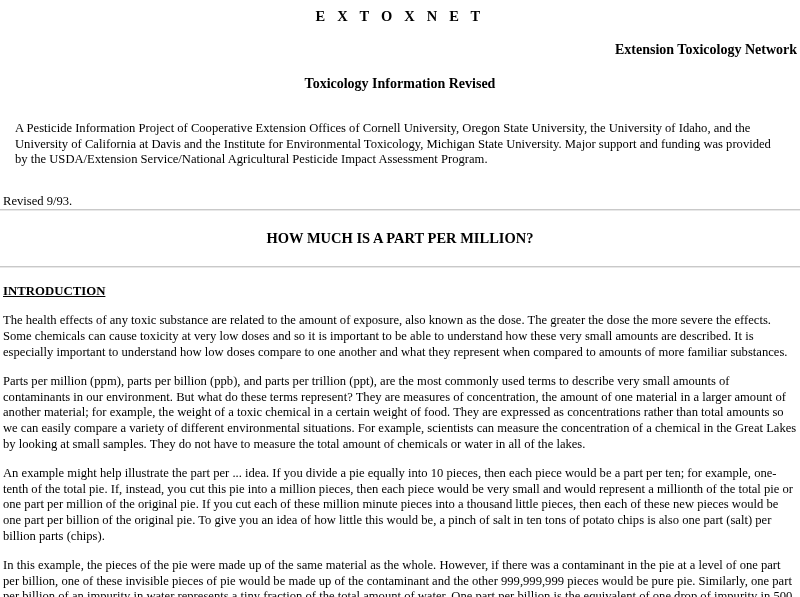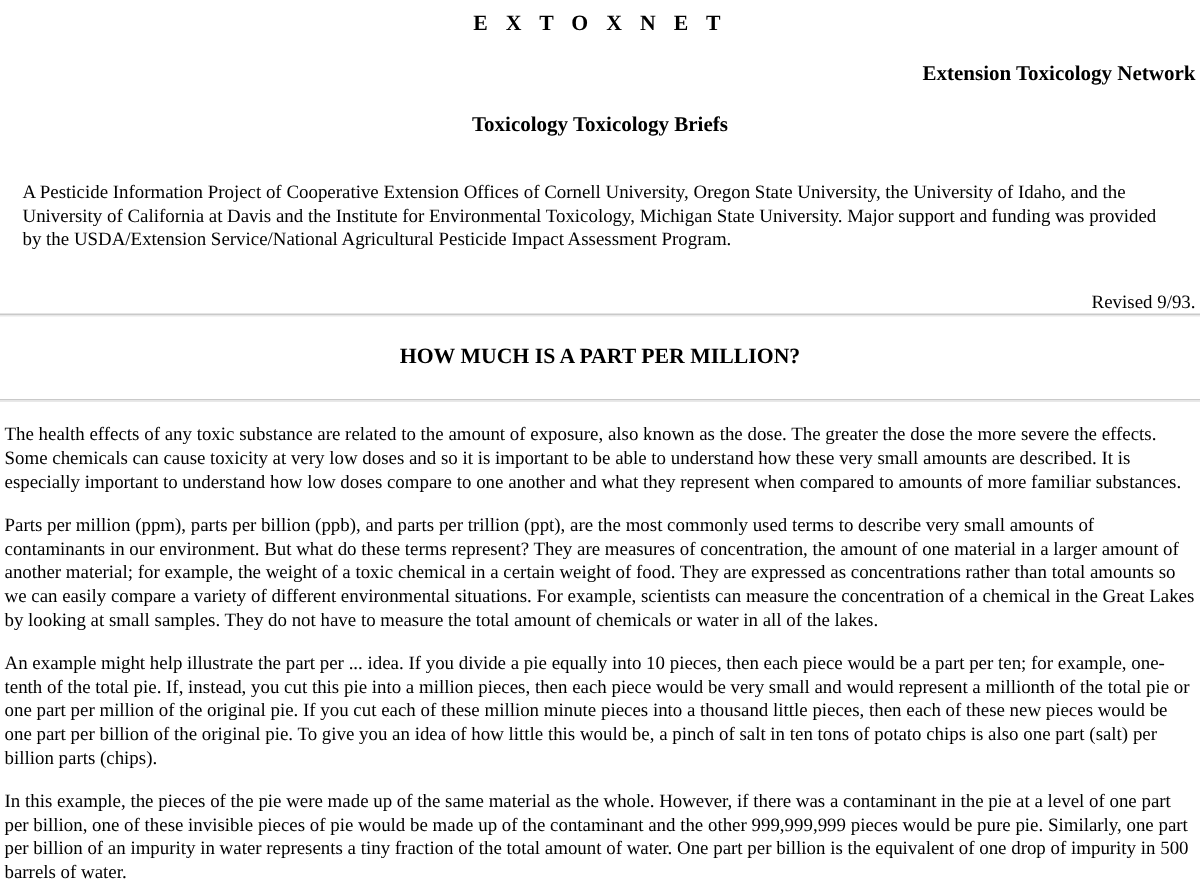--- a/index.html
+++ b/index.html
@@ -57,21 +57,21 @@
     line-height: 15.6px;
     margin: 0;
     padding-top: 14px;
     text-align: left;
   }
   .revised {
     font-size: 12.6px;
     line-height: 15.6px;
     margin: 0;
     padding-top: 14px;
-    text-align: right;
+    text-align: left;
   }
   hr.rule {
     border: 0;
     border-top: 1px solid #c9c9c9;
     border-bottom: 1px solid #e8e8e8;
     height: 0;
     margin: 0;
     width: 800px;
     position: relative;
     left: -3px;
@@ -106,33 +106,34 @@
 </style>
 </head>
 <body>
 
 <div class="page">
 
   <div class="masthead-title">E X T O X N E T</div>
 
   <div class="masthead-sub">Extension Toxicology Network</div>
 
-  <div class="masthead-sub2">Toxicology Toxicology Briefs</div>
+  <div class="masthead-sub2">Toxicology Information Revised</div>
 
   <p class="credit">A Pesticide Information Project of Cooperative Extension Offices of Cornell University, Oregon State University, the University of Idaho, and the University of California at Davis and the Institute for Environmental Toxicology, Michigan State University. Major support and funding was provided by the USDA/Extension Service/National Agricultural Pesticide Impact Assessment Program.</p>
 
 
   <p class="revised">Revised 9/93.</p>
 
   <hr class="rule rule-top">
 
   <div class="doc-title">HOW MUCH IS A PART PER MILLION?</div>
 
   <hr class="rule rule-bottom">
 
+  <div class="section-heading">INTRODUCTION</div>
 
   <p class="body-text">The health effects of any toxic substance are related to the amount of exposure, also known as the dose. The greater the dose the more severe the effects. Some chemicals can cause toxicity at very low doses and so it is important to be able to understand how these very small amounts are described. It is especially important to understand how low doses compare to one another and what they represent when compared to amounts of more familiar substances.</p>
 
   <p class="body-text">Parts per million (ppm), parts per billion (ppb), and parts per trillion (ppt), are the most commonly used terms to describe very small amounts of contaminants in our environment. But what do these terms represent? They are measures of concentration, the amount of one material in a larger amount of another material; for example, the weight of a toxic chemical in a certain weight of food. They are expressed as concentrations rather than total amounts so we can easily compare a variety of different environmental situations. For example, scientists can measure the concentration of a chemical in the Great Lakes by looking at small samples. They do not have to measure the total amount of chemicals or water in all of the lakes.</p>
 
   <p class="body-text">An example might help illustrate the part per ... idea. If you divide a pie equally into 10 pieces, then each piece would be a part per ten; for example, one-tenth of the total pie. If, instead, you cut this pie into a million pieces, then each piece would be very small and would represent a millionth of the total pie or one part per million of the original pie. If you cut each of these million minute pieces into a thousand little pieces, then each of these new pieces would be one part per billion of the original pie. To give you an idea of how little this would be, a pinch of salt in ten tons of potato chips is also one part (salt) per billion parts (chips).</p>
 
   <p class="body-text">In this example, the pieces of the pie were made up of the same material as the whole. However, if there was a contaminant in the pie at a level of one part per billion, one of these invisible pieces of pie would be made up of the contaminant and the other 999,999,999 pieces would be pure pie. Similarly, one part per billion of an impurity in water represents a tiny fraction of the total amount of water. One part per billion is the equivalent of one drop of impurity in 500 barrels of water.</p>
 
 </div>

